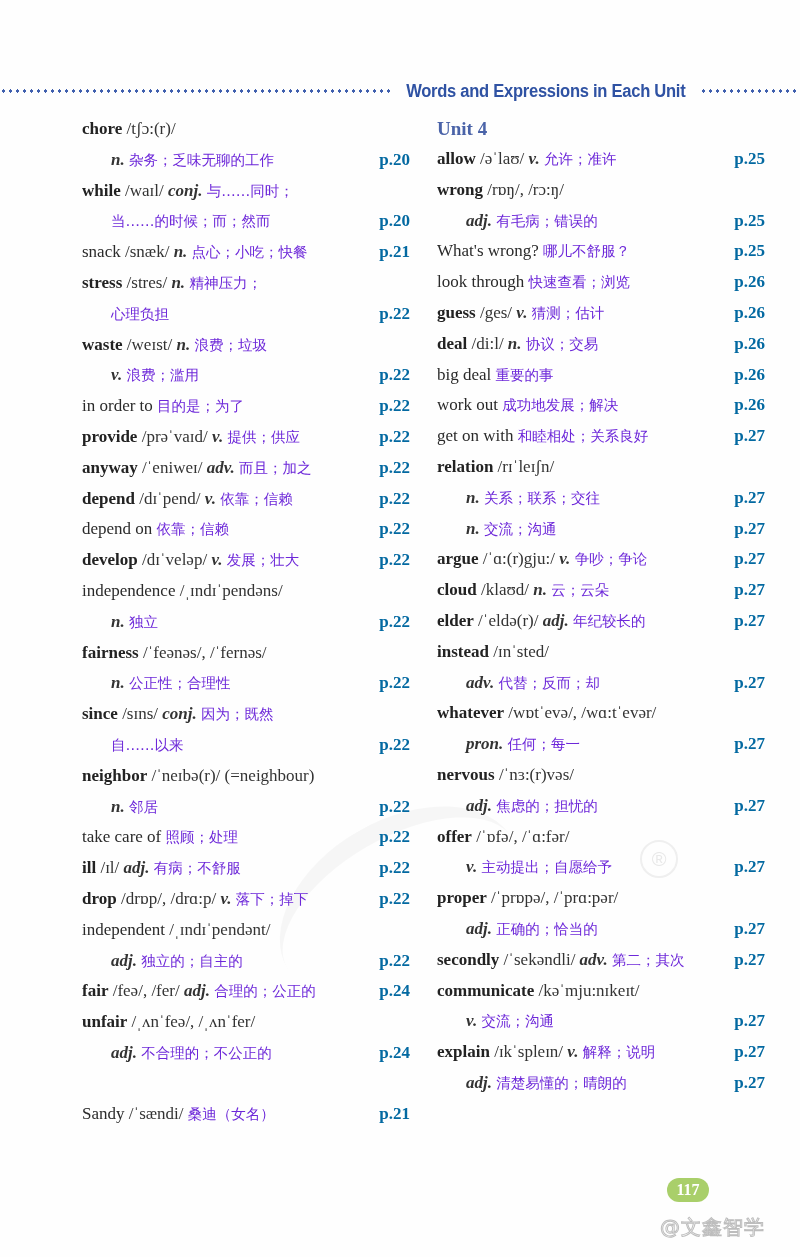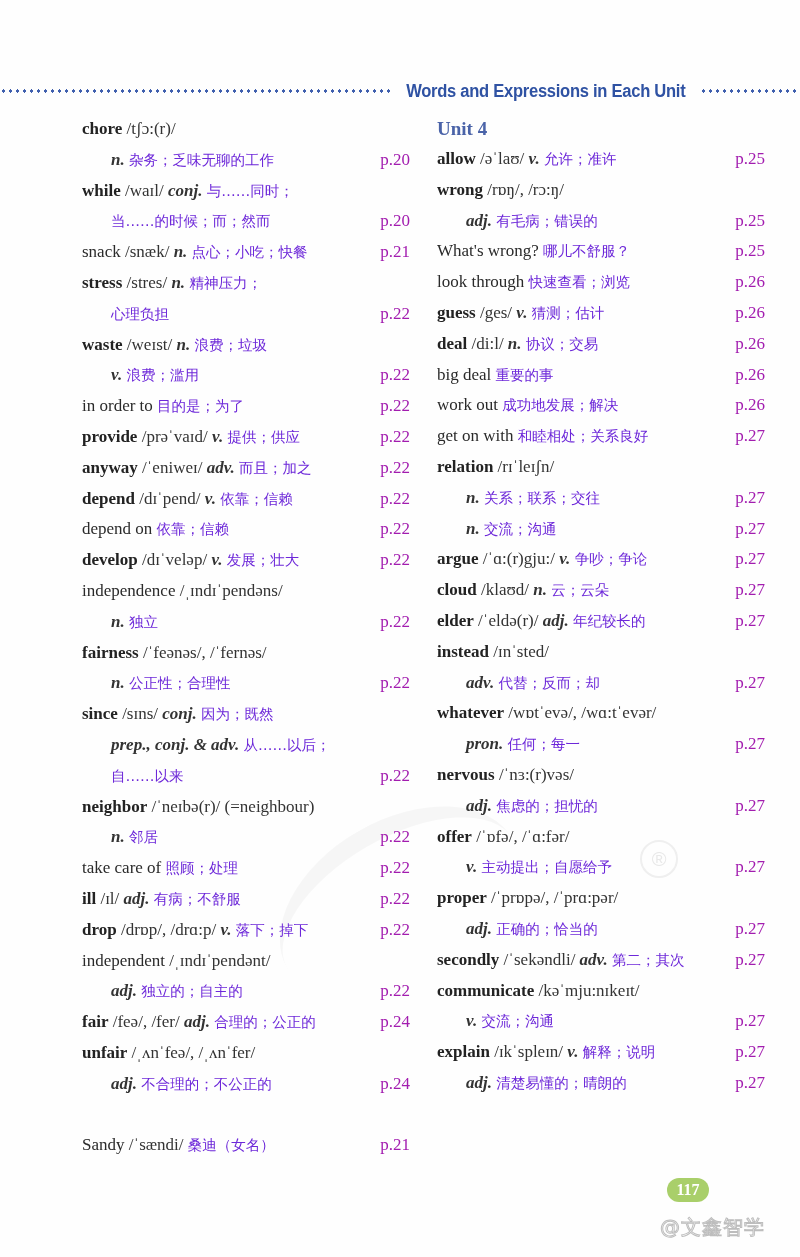--- a/index.html
+++ b/index.html
@@ -34,21 +34,21 @@
       font-size: 17px; white-space: nowrap;
     }
     .line.indent { padding-left: 29px; }
     .line.gap { margin-top: 30px; }
     .hw { font-weight: bold; color: #222; }
     .ph { color: #333; }
     .pos { font-style: italic; font-weight: bold; color: #333; }
     .cn {
       font-family: "DejaVu Sans", sans-serif; font-size: 14.5px; color: #6d28d9;
     }
-    .page { position: absolute; right: 0; top: 0; color: #a21caf; font-size: 17px; }
+    .page { position: absolute; right: 0; top: 0; color: #0369a1; font-size: 17px; font-weight: bold; }
     .unit-title {
       height: 30px; line-height: 30px; font-size: 19px; font-weight: bold;
       color: #4a63a8;
     }
     .badge {
       position: absolute; left: 667px; top: 1178px; width: 42px; height: 24px;
       border-radius: 12px; background: #a9cf6a; color: #fff;
       font-family: Liberation Serif, serif; font-weight: bold; font-size: 16px;
       display: flex; align-items: center; justify-content: center;
     }
@@ -95,21 +95,20 @@
     <div class="line"><span class="hw">provide</span> <span class="ph">/prəˈvaɪd/</span> <span class="pos">v.</span> <span class="cn">提供；供应</span><span class="page">p.22</span></div>
     <div class="line"><span class="hw">anyway</span> <span class="ph">/ˈeniweɪ/</span> <span class="pos">adv.</span> <span class="cn">而且；加之</span><span class="page">p.22</span></div>
     <div class="line"><span class="hw">depend</span> <span class="ph">/dɪˈpend/</span> <span class="pos">v.</span> <span class="cn">依靠；信赖</span><span class="page">p.22</span></div>
     <div class="line"><span class="">depend on</span> <span class="cn">依靠；信赖</span><span class="page">p.22</span></div>
     <div class="line"><span class="hw">develop</span> <span class="ph">/dɪˈveləp/</span> <span class="pos">v.</span> <span class="cn">发展；壮大</span><span class="page">p.22</span></div>
     <div class="line"><span class="">independence</span> <span class="ph">/ˌɪndɪˈpendəns/</span> </div>
     <div class="line indent"><span class="pos">n.</span> <span class="cn">独立</span><span class="page">p.22</span></div>
     <div class="line"><span class="hw">fairness</span> <span class="ph">/ˈfeənəs/, /ˈfernəs/</span> </div>
     <div class="line indent"><span class="pos">n.</span> <span class="cn">公正性；合理性</span><span class="page">p.22</span></div>
     <div class="line"><span class="hw">since</span> <span class="ph">/sɪns/</span> <span class="pos">conj.</span> <span class="cn">因为；既然</span></div>
-    <div class="line indent"><span class="pos">prep., conj. &amp; adv.</span> <span class="cn">从……以后；</span></div>
     <div class="line indent"><span class="cn">自……以来</span><span class="page">p.22</span></div>
     <div class="line"><span class="hw">neighbor</span> <span class="ph">/ˈneɪbə(r)/ (=neighbour)</span> </div>
     <div class="line indent"><span class="pos">n.</span> <span class="cn">邻居</span><span class="page">p.22</span></div>
     <div class="line"><span class="">take care of</span> <span class="cn">照顾；处理</span><span class="page">p.22</span></div>
     <div class="line"><span class="hw">ill</span> <span class="ph">/ɪl/</span> <span class="pos">adj.</span> <span class="cn">有病；不舒服</span><span class="page">p.22</span></div>
     <div class="line"><span class="hw">drop</span> <span class="ph">/drɒp/, /drɑ:p/</span> <span class="pos">v.</span> <span class="cn">落下；掉下</span><span class="page">p.22</span></div>
     <div class="line"><span class="">independent</span> <span class="ph">/ˌɪndɪˈpendənt/</span> </div>
     <div class="line indent"><span class="pos">adj.</span> <span class="cn">独立的；自主的</span><span class="page">p.22</span></div>
     <div class="line"><span class="hw">fair</span> <span class="ph">/feə/, /fer/</span> <span class="pos">adj.</span> <span class="cn">合理的；公正的</span><span class="page">p.24</span></div>
     <div class="line"><span class="hw">unfair</span> <span class="ph">/ˌʌnˈfeə/, /ˌʌnˈfer/</span> </div>

